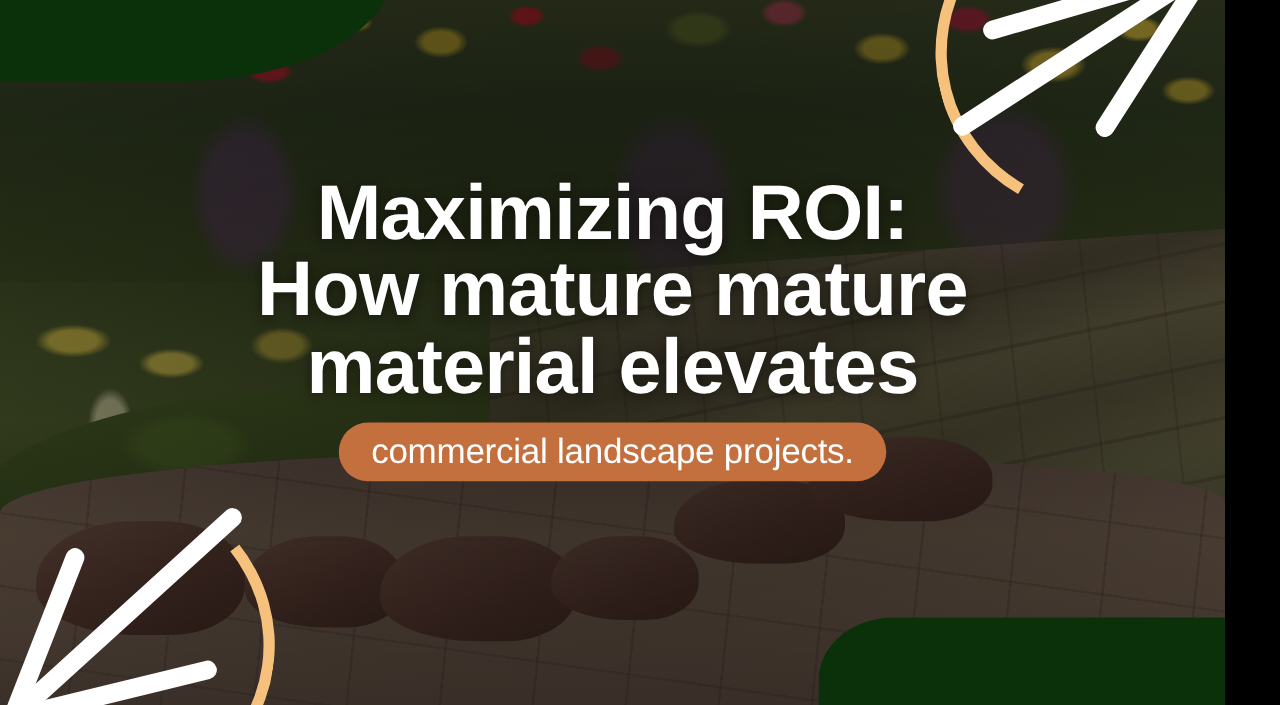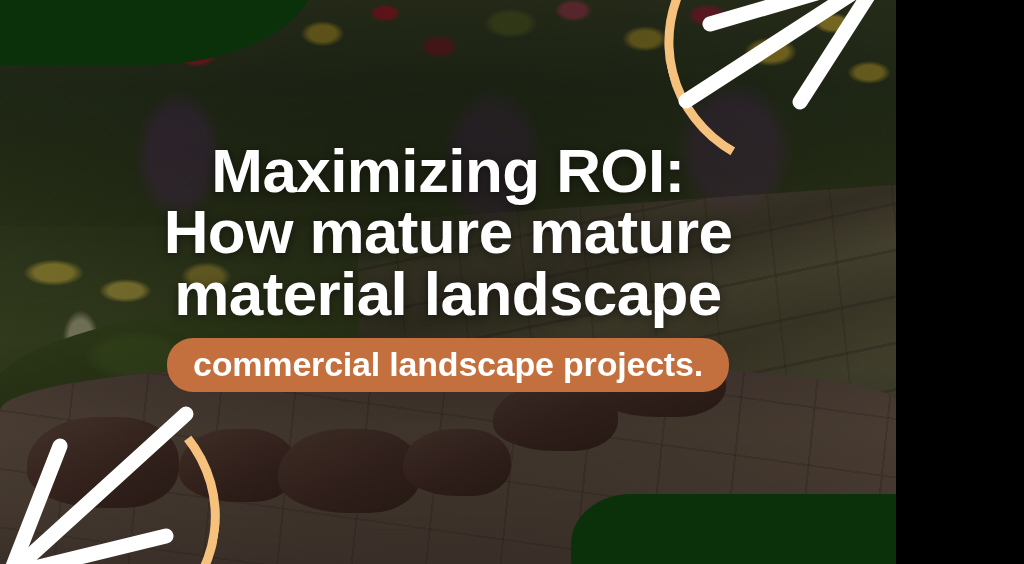--- a/index.html
+++ b/index.html
@@ -2,21 +2,21 @@
 <html><head>
 <meta charset="utf-8">
 <style>
   html, body {
     margin: 0;
     padding: 0;
     background: #000;
   }
   #banner-root {
     position: relative;
-    width: 896px;
+    width: 980px;
     height: 564px;
     overflow: hidden;
     font-family: "Liberation Sans", sans-serif;
   }
 
   
   .photo-bg {
     position: absolute;
     inset: 0;
     background-color: #4a4635;
@@ -186,23 +186,23 @@
   }
   .headline .hl-line { display: block; white-space: nowrap; }
 
   .subtitle-pill {
     display: inline-block;
     margin-top: 14px;
     padding: 7px 26px 9px;
     background: #c4703e;
     border-radius: 26px;
     color: #ffffff;
-    font-size: 34px;
+    font-size: 28px;
     line-height: 1.12;
-    font-weight: 700;
+    font-weight: 400;
     letter-spacing: -0.2px;
     white-space: nowrap;
   }
 </style>
 </head>
 <body>
 
 <div id="banner-root">
 
   <div class="photo-bg">
@@ -234,18 +234,18 @@
   <svg class="arrow-svg bottom-left" width="230" height="180" viewBox="0 0 230 180">
     <path class="arrow-stroke" d="M196 12 L20 172"></path>
     <path class="arrow-stroke" d="M70 44 L20 172"></path>
     <path class="arrow-stroke" d="M176 134 L20 172"></path>
   </svg>
 
   <div class="headline-wrap">
     <h1 class="headline">
       <span class="hl-line">Maximizing ROI:</span>
       <span class="hl-line">How mature mature</span>
-      <span class="hl-line">material landscape</span>
+      <span class="hl-line">material elevates</span>
     </h1>
     <div class="subtitle-pill">commercial landscape projects.</div>
   </div>
 
 </div>
 
 </body></html>

